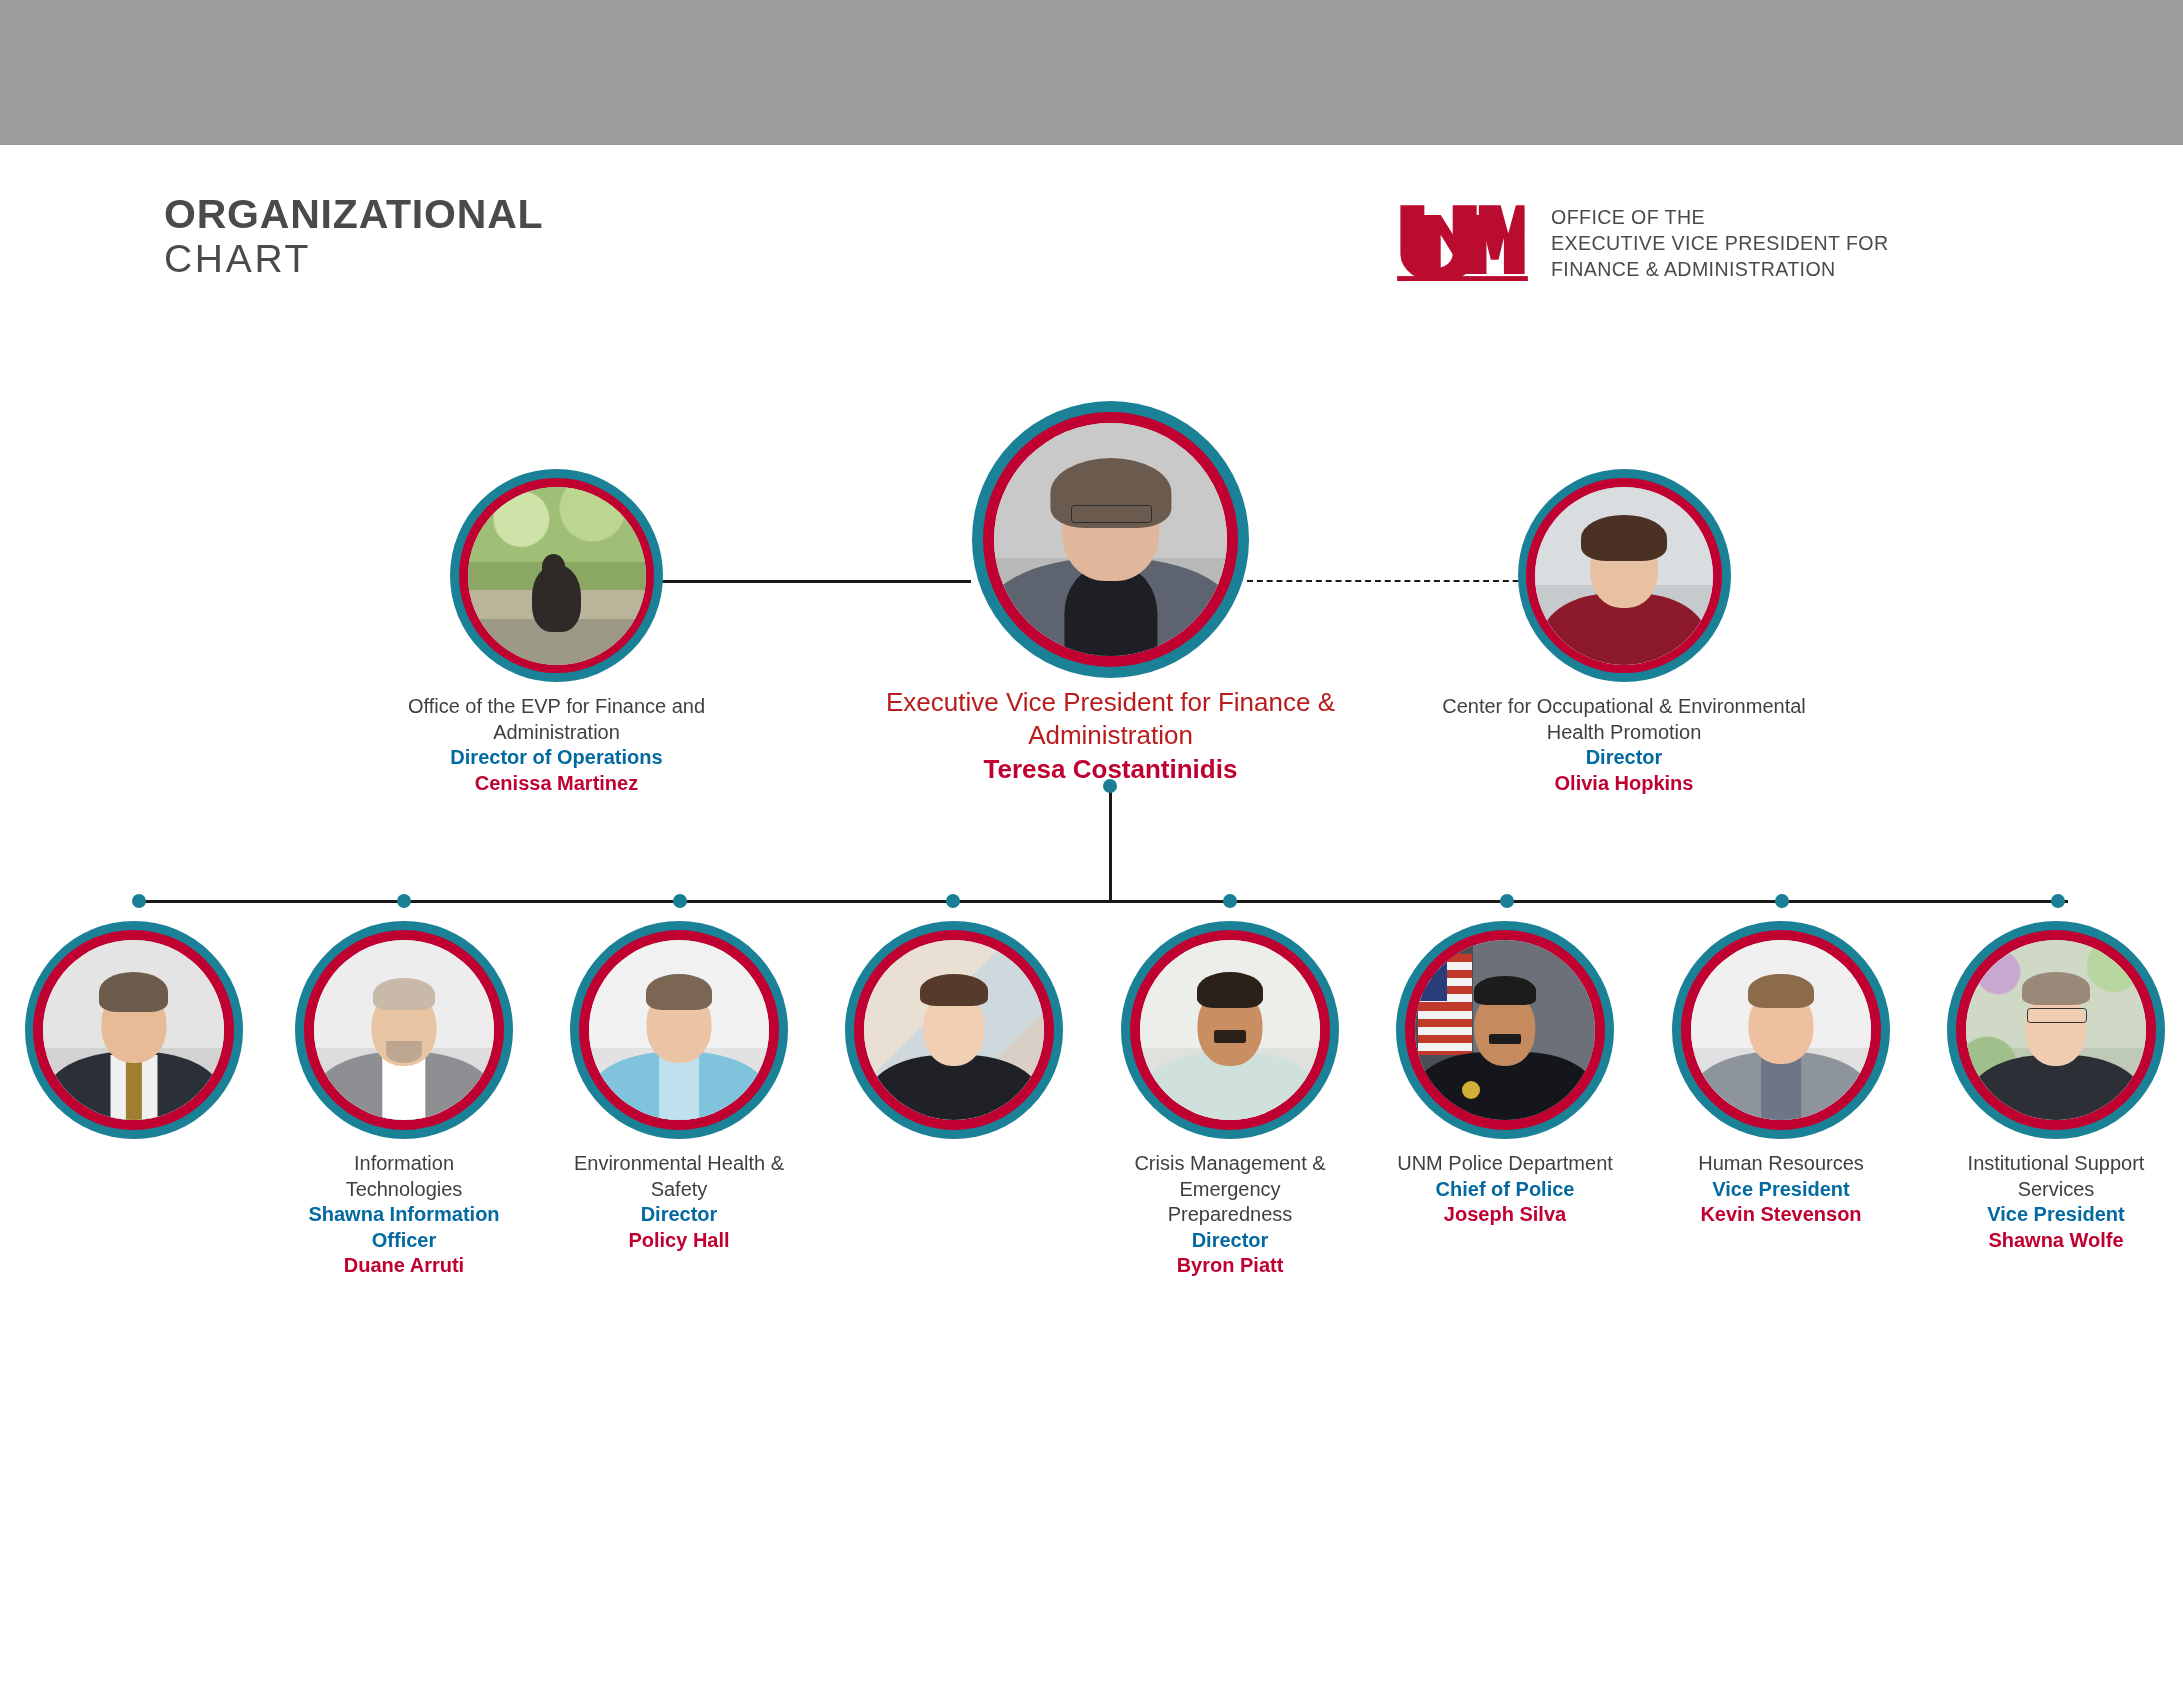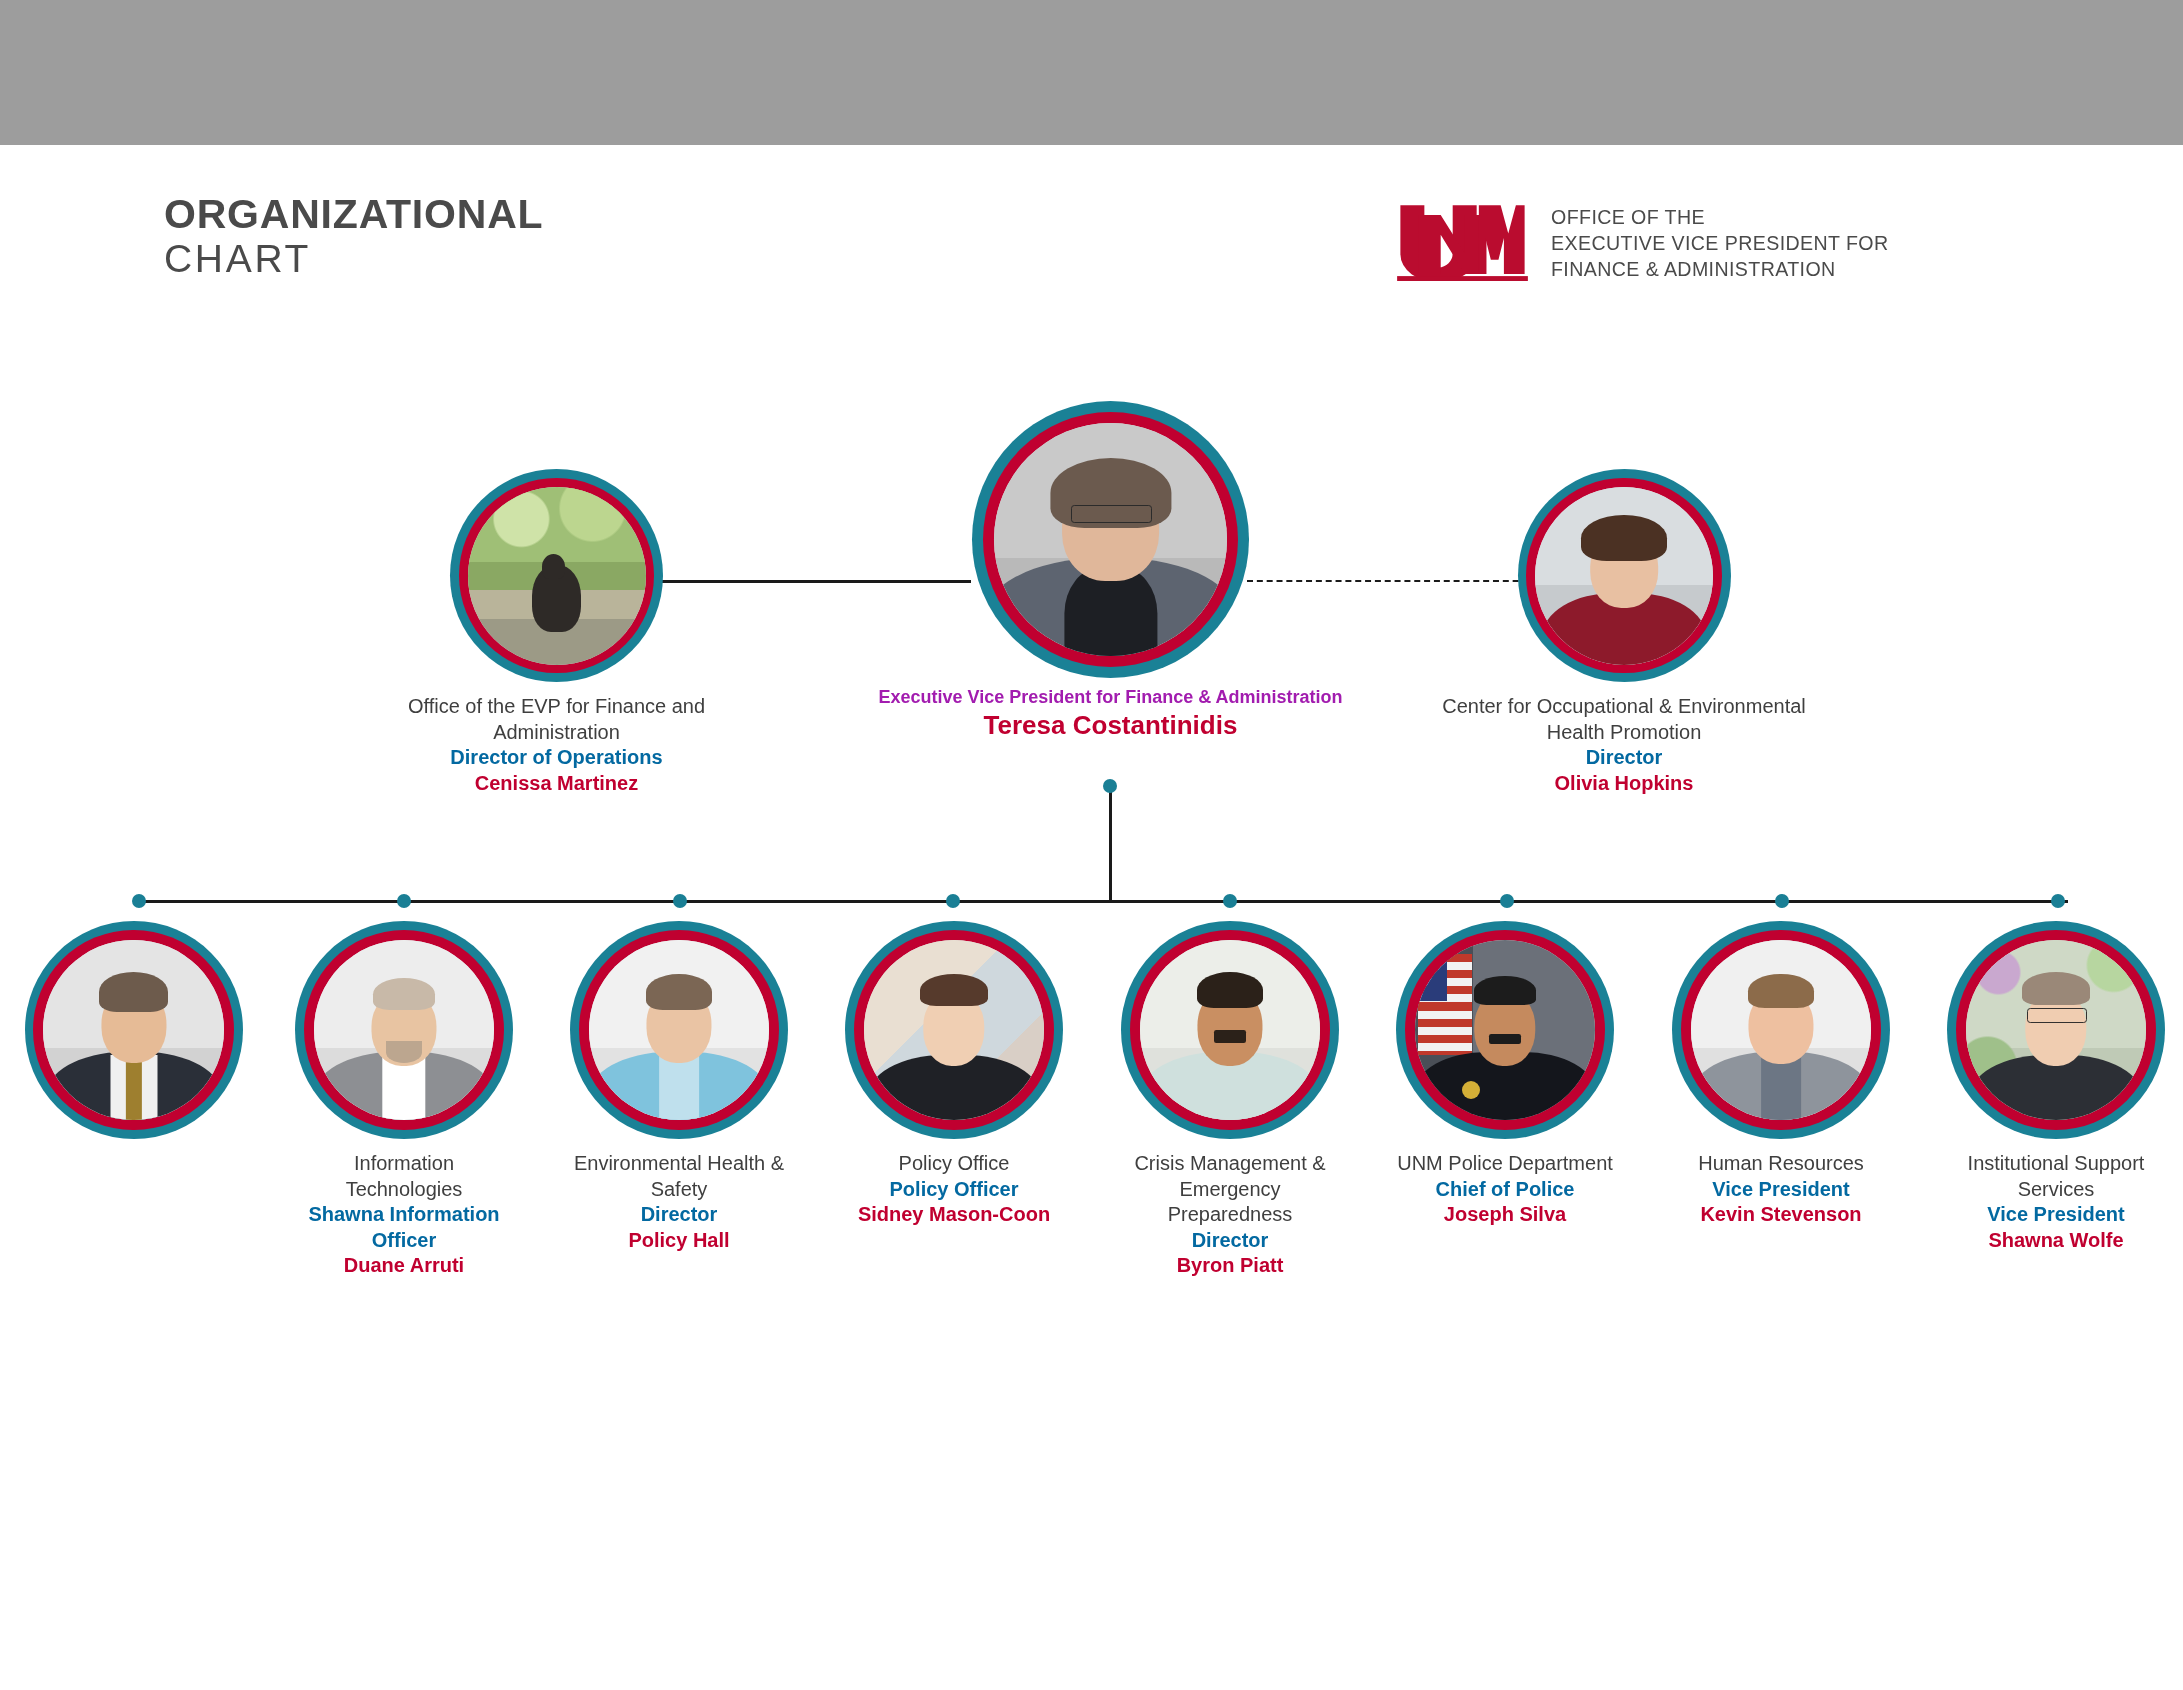--- a/index.html
+++ b/index.html
@@ -133,23 +133,23 @@
     font-weight: bold;
   }
   .person {
     color: #c00030;
     font-size: 20px;
     font-weight: bold;
   }
 
   
   .node-evp .dept {
-    color: #a21caf;
-    font-size: 18px;
-    font-weight: bold;
+    color: #b91c1c;
+    font-size: 26px;
+    font-weight: normal;
   }
   .node-evp .person {
     font-size: 26px;
   }
   .node-evp .labels { margin-top: 7.6px; line-height: 1.3; }
 </style>
 </head>
 <body>
 
 <div class="topbar"></div>
@@ -319,25 +319,20 @@
     <div class="inner" style="inset:8.7px; background:#c00030;"></div>
     <div class="photo" style="inset:18.6px;">
       <div class="img" style="background:linear-gradient(135deg,#e9dfd2 0 40%, #cfd8dd 40% 70%, #d9cfc6 70% 100%)">
         <div style="position:absolute; left:50%; top:64%; width:96%; height:54%; transform:translateX(-50%); background:#1f2126; border-radius:44% 44% 0 0;"></div>
         <div style="position:absolute; left:50%; top:28%; width:34%; height:42%; transform:translateX(-50%); background:#f0cfb3; border-radius:48% 48% 46% 46%;"></div>
         <div style="position:absolute; left:31%; top:18%; width:38%; height:34%; background:#563a2c; border-radius:50% 50% 30% 30%; z-index:-1;"></div>
         <div style="position:absolute; left:31%; top:19%; width:38%; height:18%; background:#563a2c; border-radius:50% 50% 24% 24%;"></div>
       </div>
     </div>
   </div>
-  <div class="labels">
-    <div class="dept">Policy Office</div>
-    <div class="role">Policy Officer</div>
-    <div class="person">Sidney Mason-Coon</div>
-  </div>
 </div>
 
 <div class="node" style="left:1121px; top:921px; width:218px;">
   <div class="ring" style="width:218px;height:218px;">
     <div class="outer"></div>
     <div class="inner" style="inset:8.7px; background:#c00030;"></div>
     <div class="photo" style="inset:18.6px;">
       <div class="img" style="background:linear-gradient(#eceee9 0 60%, #dfe1dc 60% 100%)">
         <div style="position:absolute; left:50%; top:62%; width:100%; height:56%; transform:translateX(-50%); background:#cfe0dd; border-radius:44% 44% 0 0;"></div>
         <div style="position:absolute; left:50%; top:26%; width:36%; height:44%; transform:translateX(-50%); background:#c98f62; border-radius:48% 48% 46% 46%;"></div>

